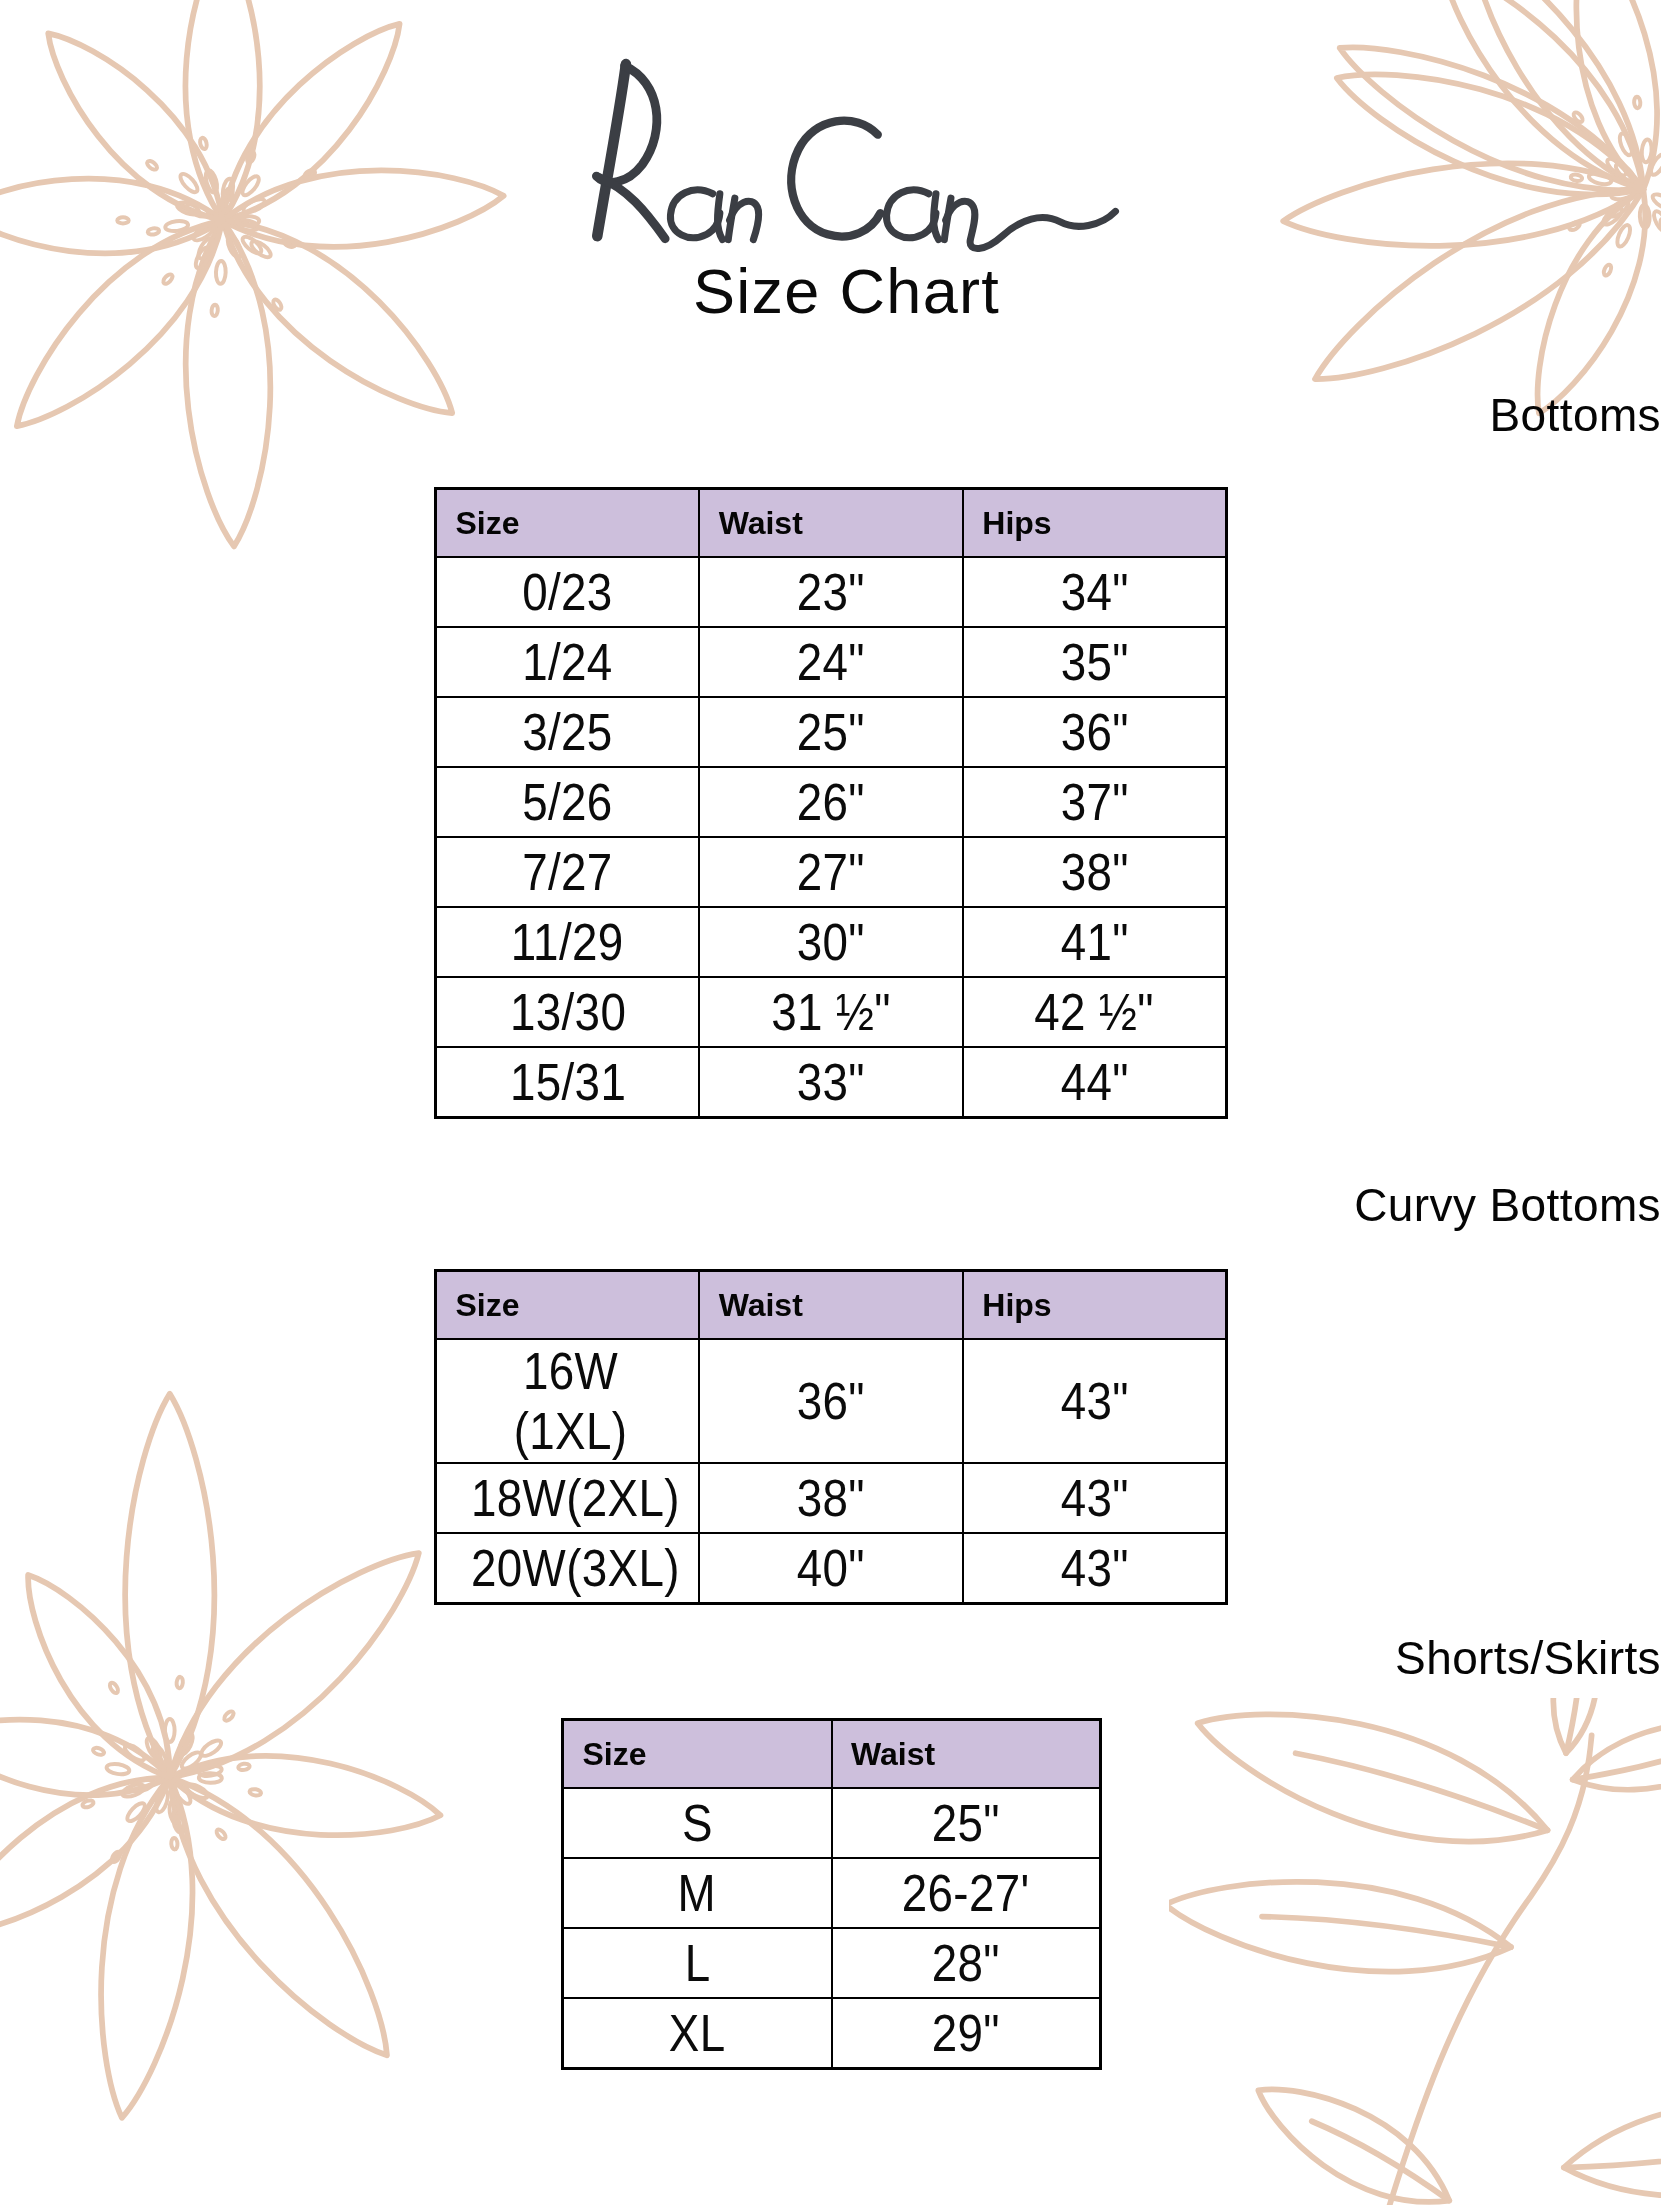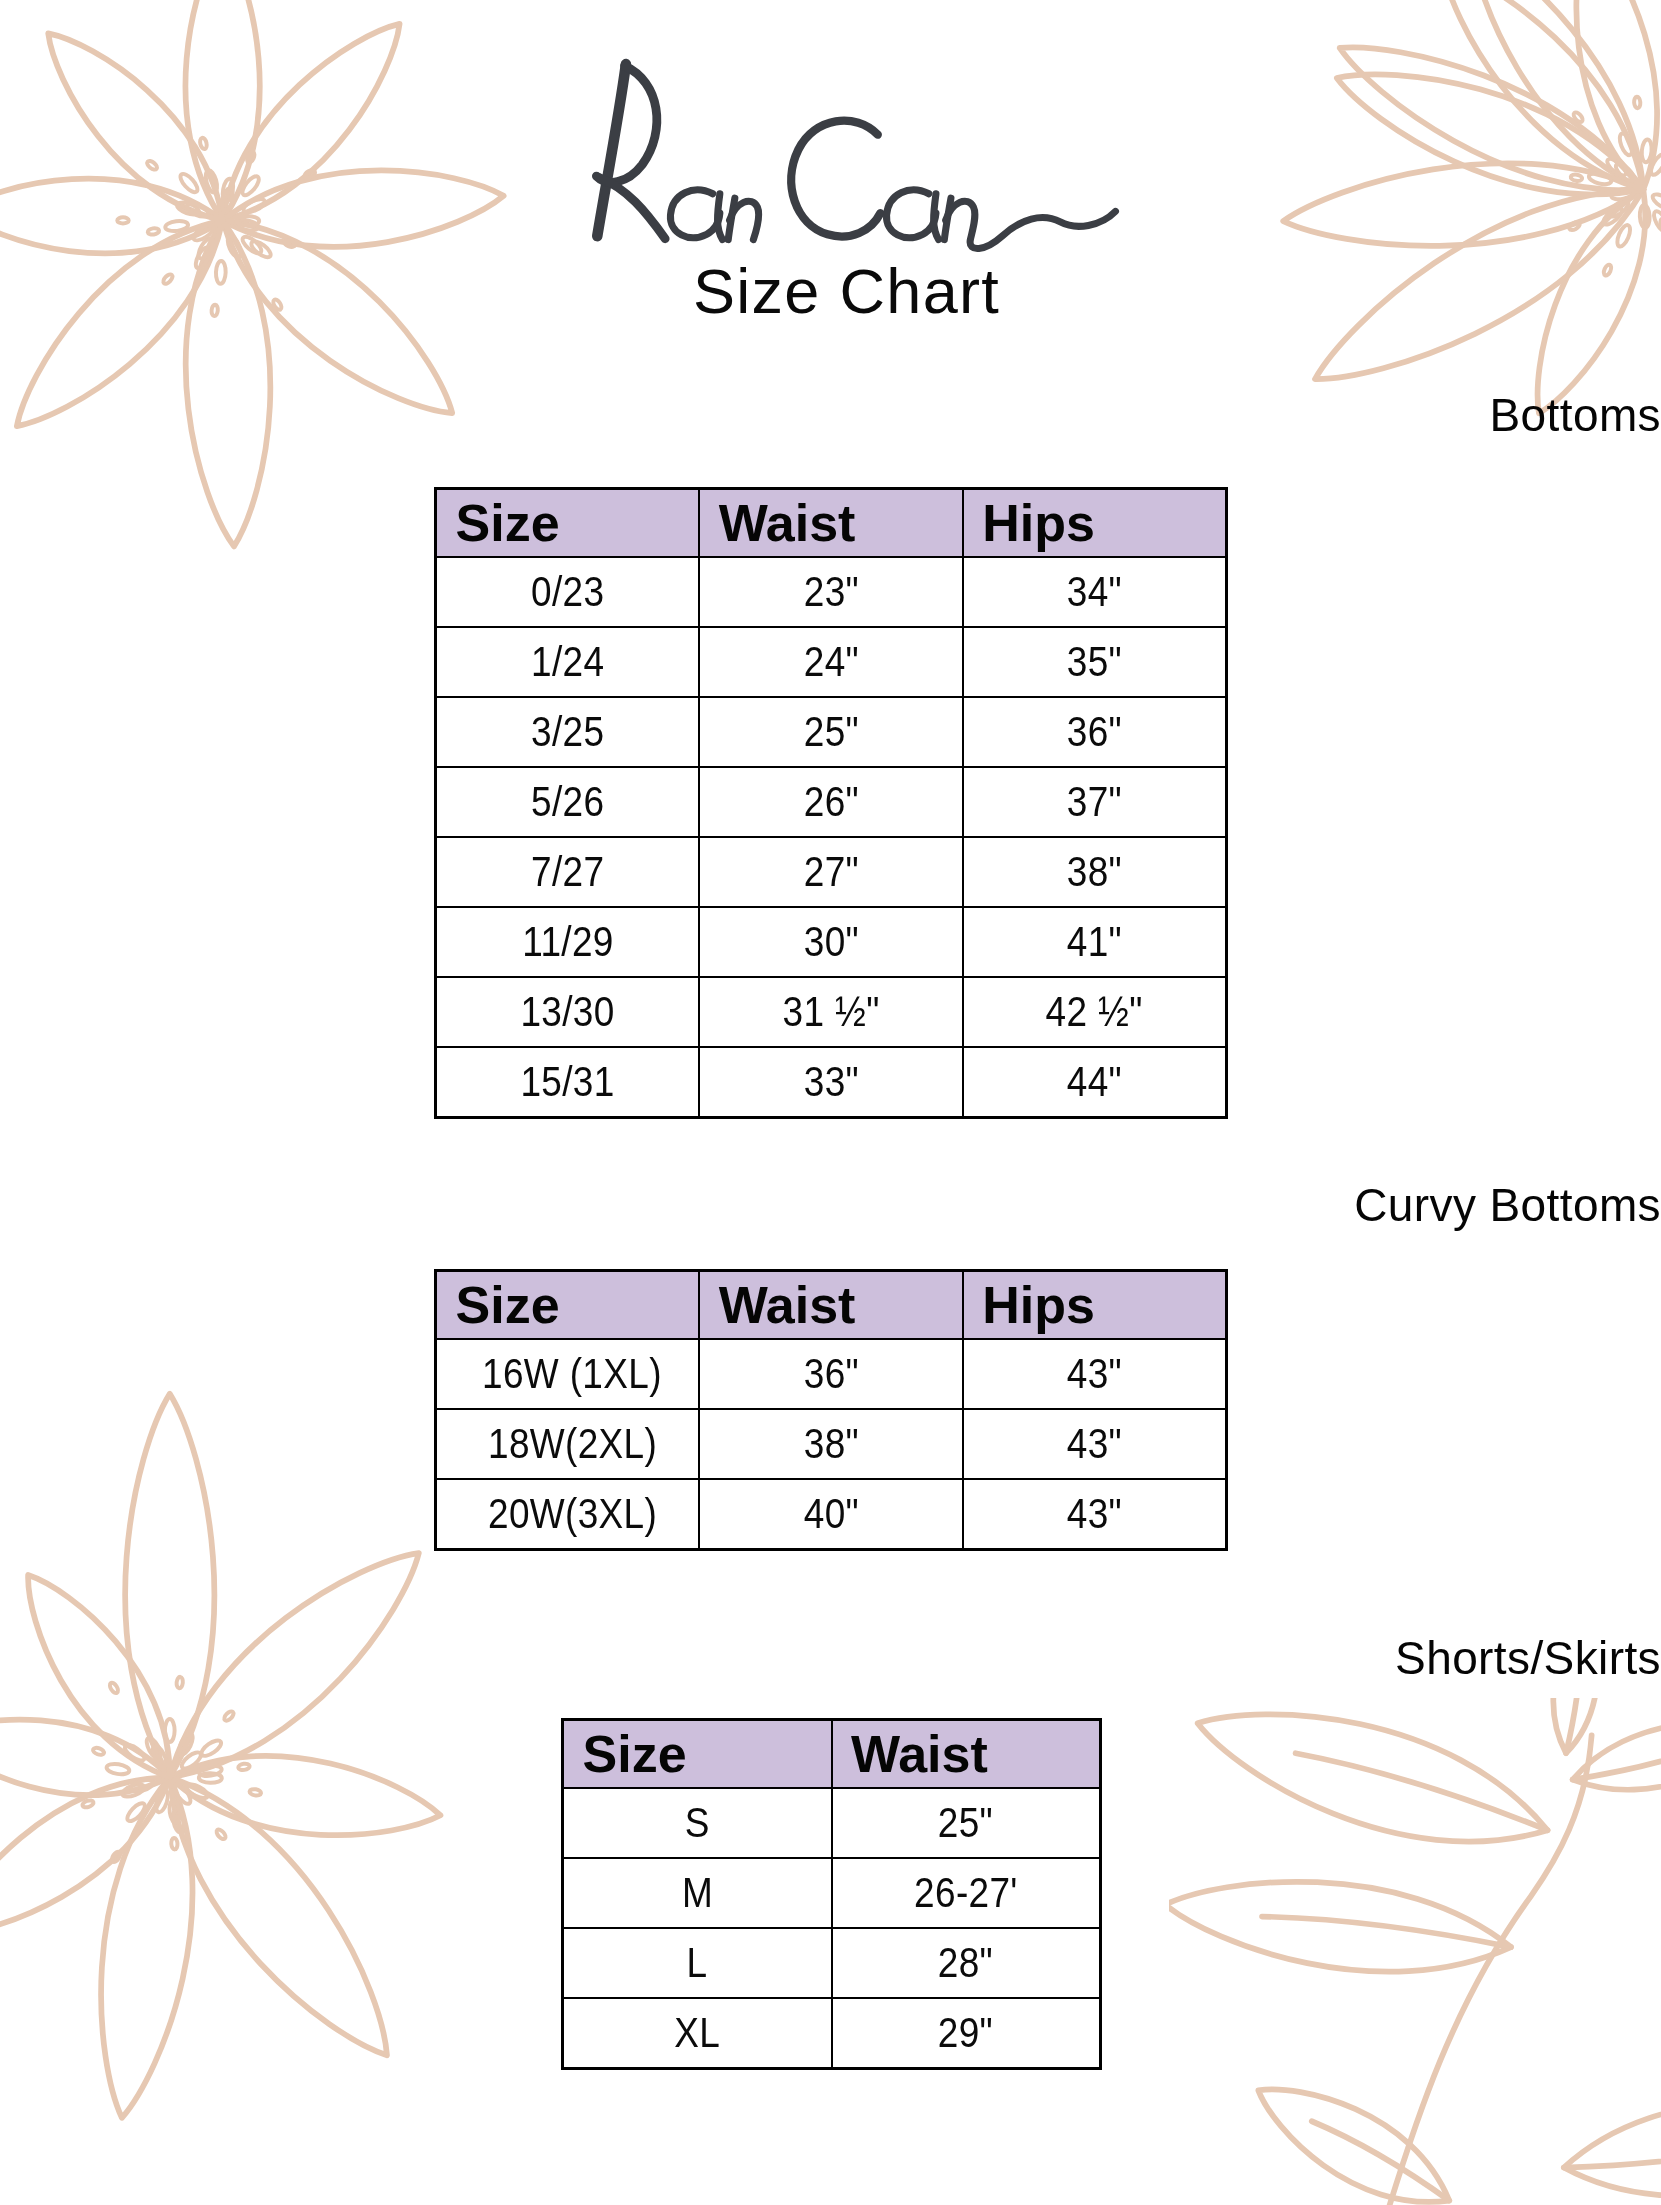--- a/index.html
+++ b/index.html
@@ -27,22 +27,22 @@
   }
   #h0{top:388px;} #h1{top:1178px;} #h2{top:1631px;}
   .tbl-wrap{position:absolute;}
   #w0{left:434px;top:487px;width:794px;}
   #w1{left:434px;top:1269px;width:794px;}
   #w2{left:561px;top:1718px;width:541px;}
   table{width:100%;table-layout:fixed;border-collapse:collapse;background:#ffffff;
         border:3.5px solid var(--line,#000);}
   th,td{border:2.2px solid var(--line,#000);vertical-align:middle;overflow:hidden;}
   th{height:64px;background:var(--hdr,#cdbfdc);text-align:left;padding-left:18.5px;
-     font-size:52px;font-weight:700;color:#050505;}
-  td{height:66px;text-align:center;font-size:42px;font-weight:300;color:#0b0b0b;margin-top:6px;}
+     font-size:32px;font-weight:700;color:#050505;}
+  td{height:66px;text-align:center;font-size:52px;font-weight:300;color:#0b0b0b;margin-top:6px;}
   td .val{display:inline-block;transform:scaleX(0.88);transform-origin:center;letter-spacing:0.4px;}
   #t1 td:first-child{text-align:center;padding-left:34px;}
   #t1 td:first-child .val{transform-origin:left center;}
 </style>
 </head>
 <body style="--hdr: #cdbfdc; --line: #000000; --floral: #e6c8b2; --logo: #3b3e44; --ink: #0d0d0d; --bg: #ffffff;">
 
 <svg class="decor" id="fl-tl" style="left:0;top:0;" width="551" height="551" viewBox="0 0 1250 1250">
     <g id="g-tl">
       <path d="M505,500 C655.0,276.0 572.5,-44.0 505.0,-140.0 C437.5,-44.0 355.0,276.0 505,500"></path>

